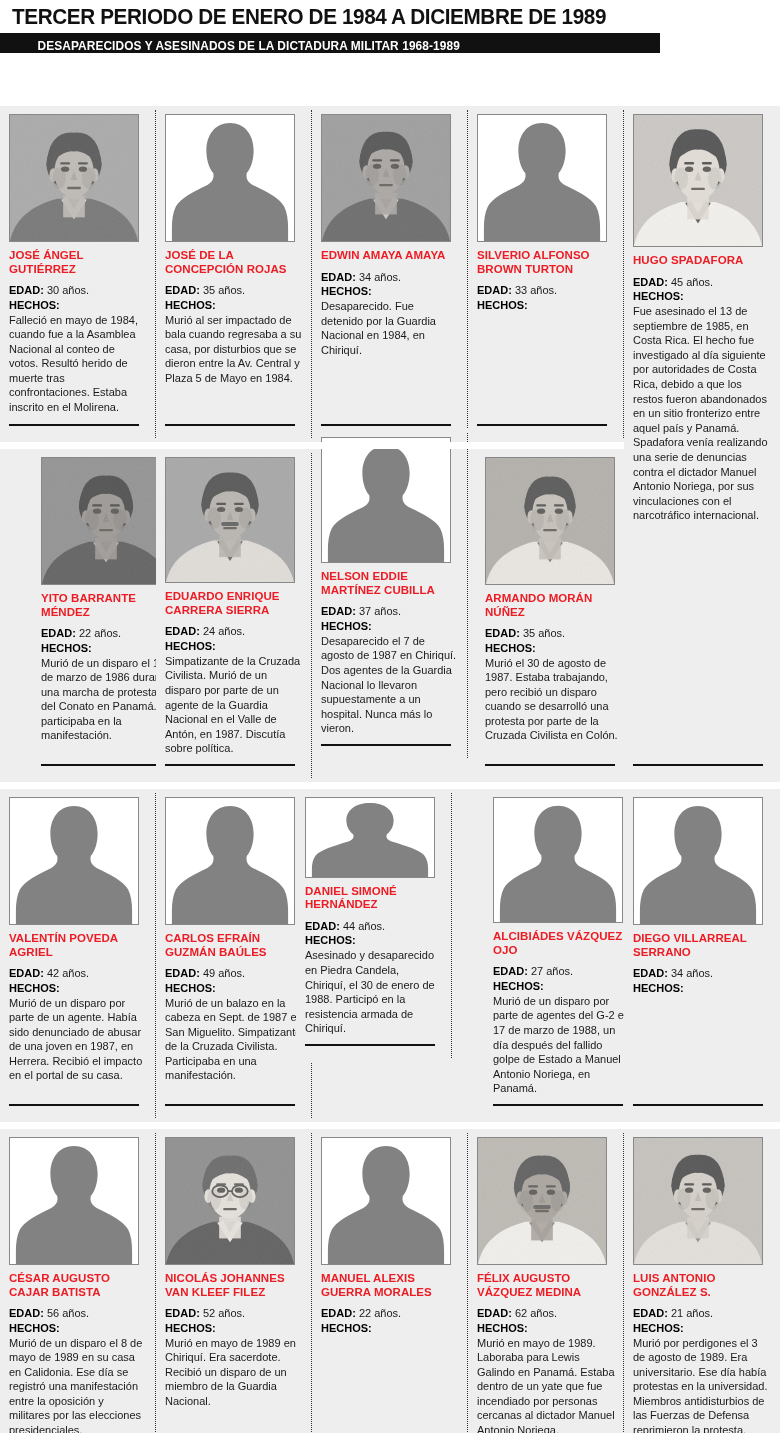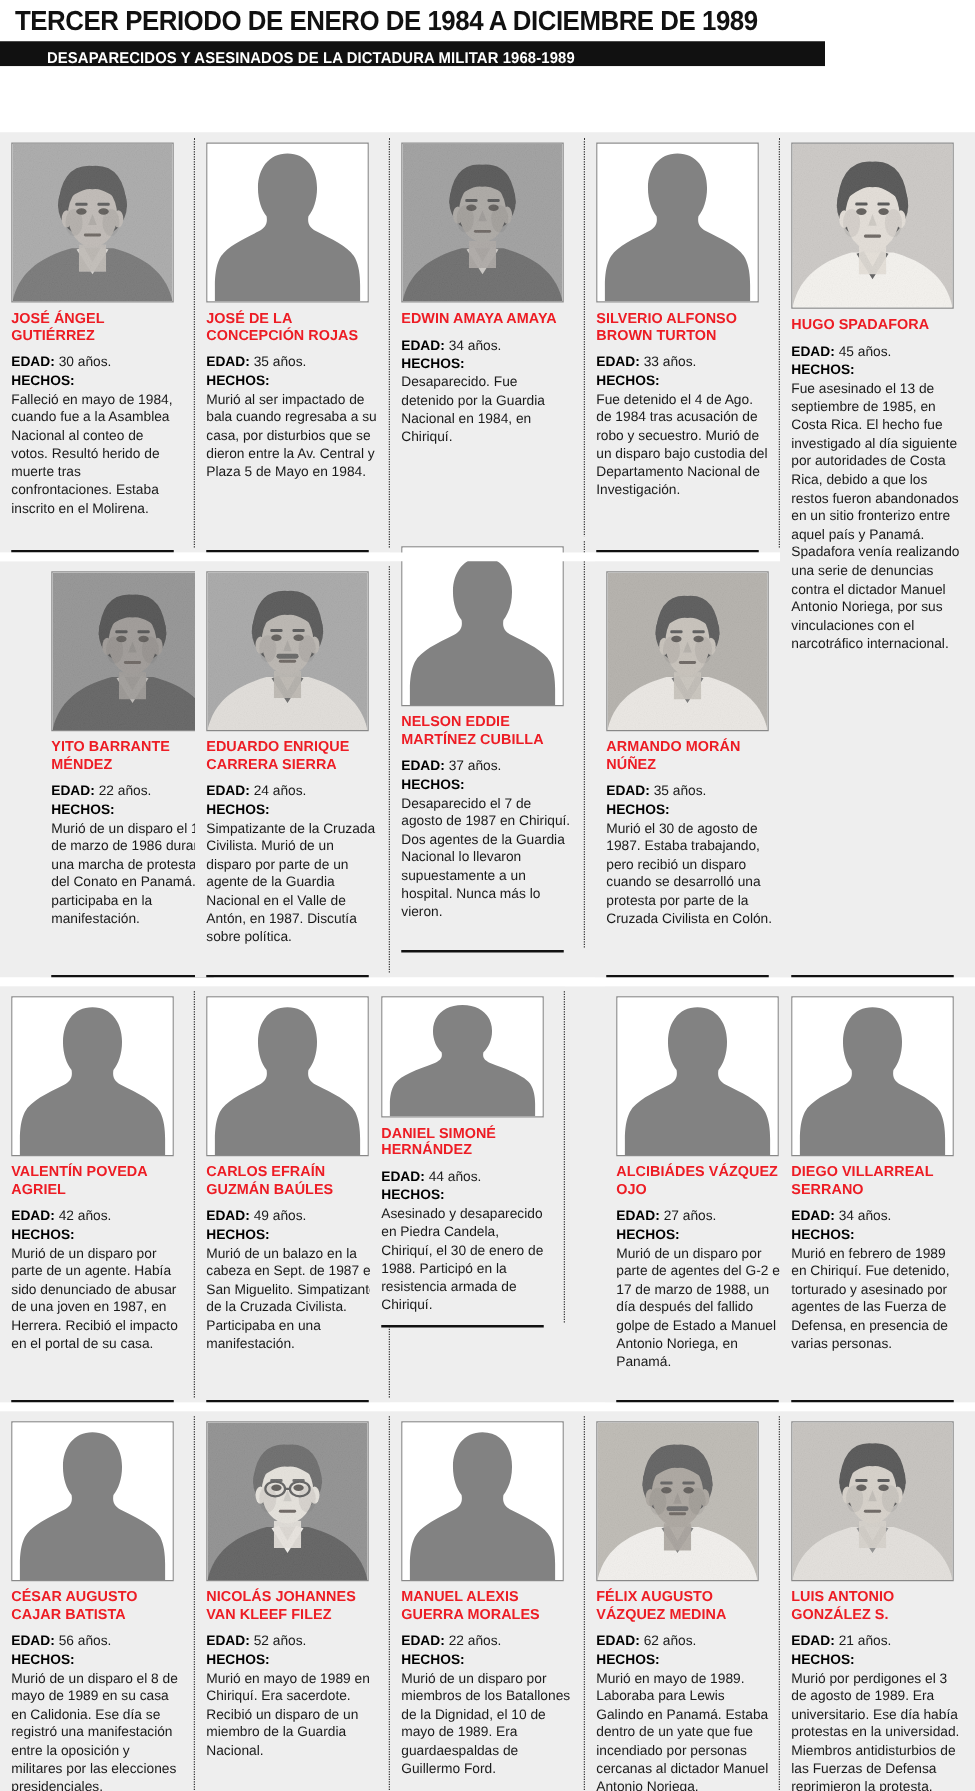--- a/index.html
+++ b/index.html
@@ -32,21 +32,21 @@
     letter-spacing: 0.1px; padding-left: 9px; white-space: nowrap;
     transform: scaleX(0.95); transform-origin: left center;
   }
 
   
   .rows { width: 780px; }
 
   .col {
     width: 156px; flex: 0 0 156px;
     background: #eeeeee;
-    padding: 8px 9px 0 9px;
+    padding: 8px 9px 16px 9px;
     position: relative;
   }
   .col.divider::after {
     content: ""; position: absolute; top: 4px; bottom: 4px; right: 0px;
     width: 0px;
     border-right: 1px dotted #333333;
   }
 
   .photo {
     width: 130px; height: 128px;
@@ -232,21 +232,20 @@
     <rect x="0" y="0" width="130" height="128" fill="#ffffff"></rect>
     <path fill="#828282" d="M65 8c-15 0-24 12-24 28 0 10 3 18 7 23 1 6-1 9-6 12-14 7-27 13-32 22-3 6-4 14-4 22v13h118v-13c0-8-1-16-4-22-5-9-18-15-32-22-5-3-7-6-6-12 4-5 7-13 7-23 0-16-9-28-24-28z"></path>
   </svg>
           </div>
       <div class="name">SILVERIO ALFONSO BROWN TURTON</div>
       <div class="fact-line">
         <span class="lbl">EDAD:</span>
         <span>33 años.</span>
       </div>
       <div class="hechos-lbl">HECHOS:</div>
-      <div class="hechos-body">Fue detenido el 4 de Ago. de 1984 tras acusación de robo y secuestro. Murió de un disparo bajo custodia del Departamento Nacional de Investigación.</div>
       <div class="spacer"></div>
       <div class="rule"></div>
     </div>
       </div>
       <div class="col divider" style="position:absolute;left:0px;top:396px;width:156px;height:333px;margin-left:32px;">
     <div class="col-inner">
       <div class="photo">
             <svg class="portrait" viewBox="0 0 130 128" preserveAspectRatio="none">
     <rect x="0" y="0" width="130" height="128" fill="#6f6f6f"></rect>
 
@@ -535,21 +534,20 @@
     <rect x="0" y="0" width="130" height="128" fill="#ffffff"></rect>
     <path fill="#828282" d="M65 8c-15 0-24 12-24 28 0 10 3 18 7 23 1 6-1 9-6 12-14 7-27 13-32 22-3 6-4 14-4 22v13h118v-13c0-8-1-16-4-22-5-9-18-15-32-22-5-3-7-6-6-12 4-5 7-13 7-23 0-16-9-28-24-28z"></path>
   </svg>
           </div>
       <div class="name">DIEGO VILLARREAL SERRANO</div>
       <div class="fact-line">
         <span class="lbl">EDAD:</span>
         <span>34 años.</span>
       </div>
       <div class="hechos-lbl">HECHOS:</div>
-      <div class="hechos-body">Murió en febrero de 1989 en Chiriquí. Fue detenido, torturado y asesinado por agentes de las Fuerza de Defensa, en presencia de varias personas.</div>
       <div class="spacer"></div>
       <div class="rule"></div>
     </div>
       </div>
       <div class="col divider" style="position:absolute;left:0px;top:1076px;width:156px;height:337px;">
     <div class="col-inner">
       <div class="photo">
             <svg class="silhouette" viewBox="0 0 130 128" preserveAspectRatio="none">
     <rect x="0" y="0" width="130" height="128" fill="#ffffff"></rect>
     <path fill="#828282" d="M65 8c-15 0-24 12-24 28 0 10 3 18 7 23 1 6-1 9-6 12-14 7-27 13-32 22-3 6-4 14-4 22v13h118v-13c0-8-1-16-4-22-5-9-18-15-32-22-5-3-7-6-6-12 4-5 7-13 7-23 0-16-9-28-24-28z"></path>
@@ -625,21 +623,20 @@
     <rect x="0" y="0" width="130" height="128" fill="#ffffff"></rect>
     <path fill="#828282" d="M65 8c-15 0-24 12-24 28 0 10 3 18 7 23 1 6-1 9-6 12-14 7-27 13-32 22-3 6-4 14-4 22v13h118v-13c0-8-1-16-4-22-5-9-18-15-32-22-5-3-7-6-6-12 4-5 7-13 7-23 0-16-9-28-24-28z"></path>
   </svg>
           </div>
       <div class="name">MANUEL ALEXIS GUERRA MORALES</div>
       <div class="fact-line">
         <span class="lbl">EDAD:</span>
         <span>22 años.</span>
       </div>
       <div class="hechos-lbl">HECHOS:</div>
-      <div class="hechos-body">Murió de un disparo por miembros de los Batallones de la Dignidad, el 10 de mayo de 1989. Era guardaespaldas de Guillermo Ford.</div>
       <div class="spacer"></div>
 
     </div>
       </div>
       <div class="col divider" style="position:absolute;left:468px;top:1076px;width:156px;height:337px;">
     <div class="col-inner">
       <div class="photo">
             <svg class="portrait" viewBox="0 0 130 128" preserveAspectRatio="none">
     <rect x="0" y="0" width="130" height="128" fill="#a7a29a"></rect>
 

